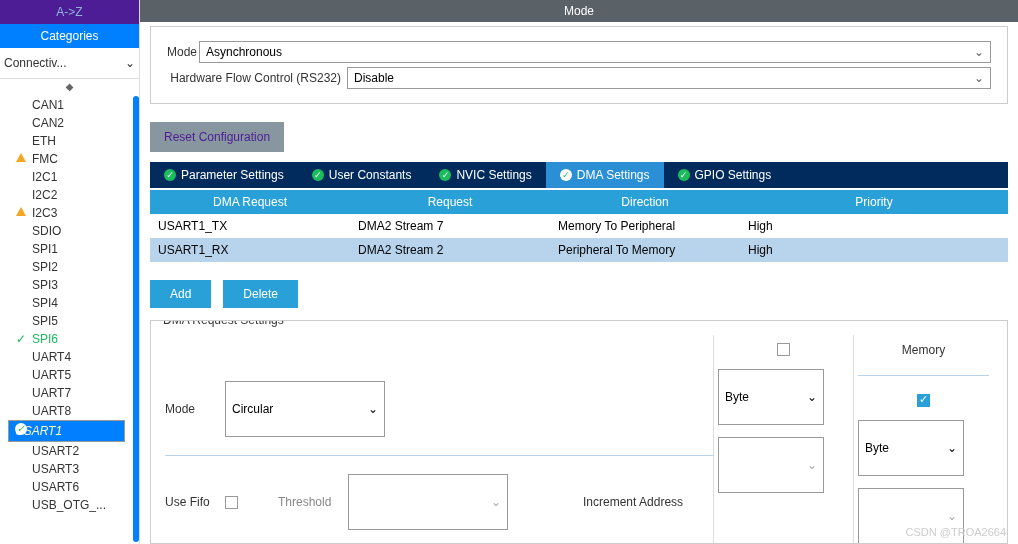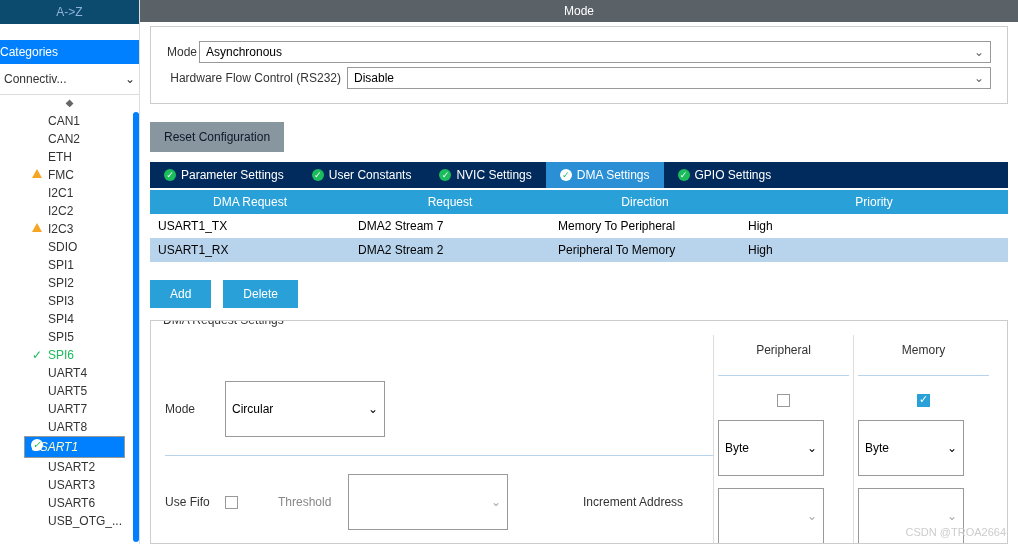--- a/index.html
+++ b/index.html
@@ -1,40 +1,40 @@
 <!DOCTYPE html>
 <html><head>
 <meta charset="utf-8">
 <style>
 * { box-sizing: border-box; margin: 0; padding: 0; font-family: Arial, sans-serif; font-size: 12px; }
 body { background: #fff; width: 1018px; height: 544px; overflow: hidden; display: flex; }
 .sidebar { width: 140px; display: flex; flex-direction: column; border-right: 1px solid #ddd; }
-.tab-az { background: #0c4a6e; color: #8fb3d9; text-align: center; padding: 5px 0; }
-.tab-cat { background: #0080ff; color: #fff; text-align: left; padding: 5px 0; margin-top: 16px; }
+.tab-az { background: #4c1d95; color: #8fb3d9; text-align: center; padding: 5px 0; }
+.tab-cat { background: #0080ff; color: #fff; text-align: center; padding: 5px 0; }
 .cat-sel { padding: 8px 4px; border-bottom: 1px solid #ddd; display: flex; justify-content: space-between; align-items: center; color: #333; }
 .arrows { text-align: center; color: #666; padding: 2px 0; font-size: 10px; }
-.plist { flex: 1; overflow-y: auto; padding: 2px 8px; margin-left: 16px; }
+.plist { flex: 1; overflow-y: auto; padding: 2px 8px; }
 .pitem { padding: 2px 4px 2px 24px; color: #333; position: relative; white-space: nowrap; cursor: pointer; }
 .pitem.warn::before { content: ""; position: absolute; left: 8px; top: 3px; width: 0; height: 0; border-left: 5px solid transparent; border-right: 5px solid transparent; border-bottom: 9px solid #f5a623; }
 .pitem.ok-g { color: #1abc5c; }
 .pitem.ok-g::before { content: "✓"; position: absolute; left: 8px; color: #1abc5c; }
 .pitem.sel { background: #0080ff; color: #fef9c3; font-style: italic; }
 .pitem.sel::before { content: "✓"; position: absolute; left: 6px; top: 2px; width: 12px; height: 12px; background: #fff; color: #1abc5c; border-radius: 50%; font-size: 10px; line-height: 12px; text-align: center; }
 .vscroll { width: 6px; background: #0080ff; margin: 2px 0; border-radius: 3px; }
 .scroll-wrap { display: flex; flex: 1; }
 .main { flex: 1; display: flex; flex-direction: column; overflow: hidden; }
 .panel-hdr { background: #5a6268; color: #fff; text-align: center; padding: 4px 0; }
 .mode-panel { padding: 10px 16px; border: 1px solid #ccc; margin: 4px 10px; }
 .row { display: flex; align-items: center; margin: 4px 0; }
 .row label { width: 180px; text-align: right; padding-right: 6px; color: #333; }
 .row label.sm { width: 32px; }
 .sel { flex: 1; border: 1px solid #999; padding: 3px 6px; background: #fff; display: flex; justify-content: space-between; align-items: center; }
 .sel .caret { color: #666; }
 .config-panel { flex: 1; margin: 4px 10px 0 10px; display: flex; flex-direction: column; overflow: hidden; }
-.reset-btn { background: #8896a0; color: #0f172a; border: none; padding: 8px 14px; margin: 10px 0; width: fit-content; }
+.reset-btn { background: #8896a0; color: #4c1d95; border: none; padding: 8px 14px; margin: 10px 0; width: fit-content; }
 .tabs { display: flex; background: #002b5c; }
 .tab { padding: 6px 14px; color: #fff; display: flex; align-items: center; gap: 5px; cursor: pointer; }
 .tab.active { background: #2a8fd4; }
 .tab .ico { width: 12px; height: 12px; background: #1abc5c; border-radius: 50%; display: inline-flex; align-items: center; justify-content: center; color: #fff; font-size: 9px; }
 .tab.active .ico { background: #fff; color: #1abc5c; }
 .dma-hdr { display: flex; background: #2aa0d8; color: #fff; margin-top: 2px; }
 .dma-hdr > div { padding: 5px; text-align: center; }
 .c1 { width: 200px; } .c2 { width: 200px; } .c3 { width: 190px; } .c4 { flex: 1; }
 .dma-row { display: flex; padding: 2px 0; }
 .dma-row > div { padding: 3px 8px; }
@@ -199,21 +199,20 @@
             <span style="flex:1"></span>
             <span style="width:130px;color:#333">Data Width</span>
           </div>
           <div class="frow">
             <span style="flex:1"></span>
             <span style="width:130px;color:#888">Burst Size</span>
           </div>
         </div>
         <div class="right-col">
           <div class="rc">
-            <div class="rc-hdr">Peripheral</div>
             <div class="frow" style="justify-content:center;height:28px">
                 <span class="cb"></span>
               </div>
             <div class="frow">
                 <div class="fsel sm">
                   <span>Byte</span>
                   <span>⌄</span>
                 </div>
               </div>
             <div class="frow">

